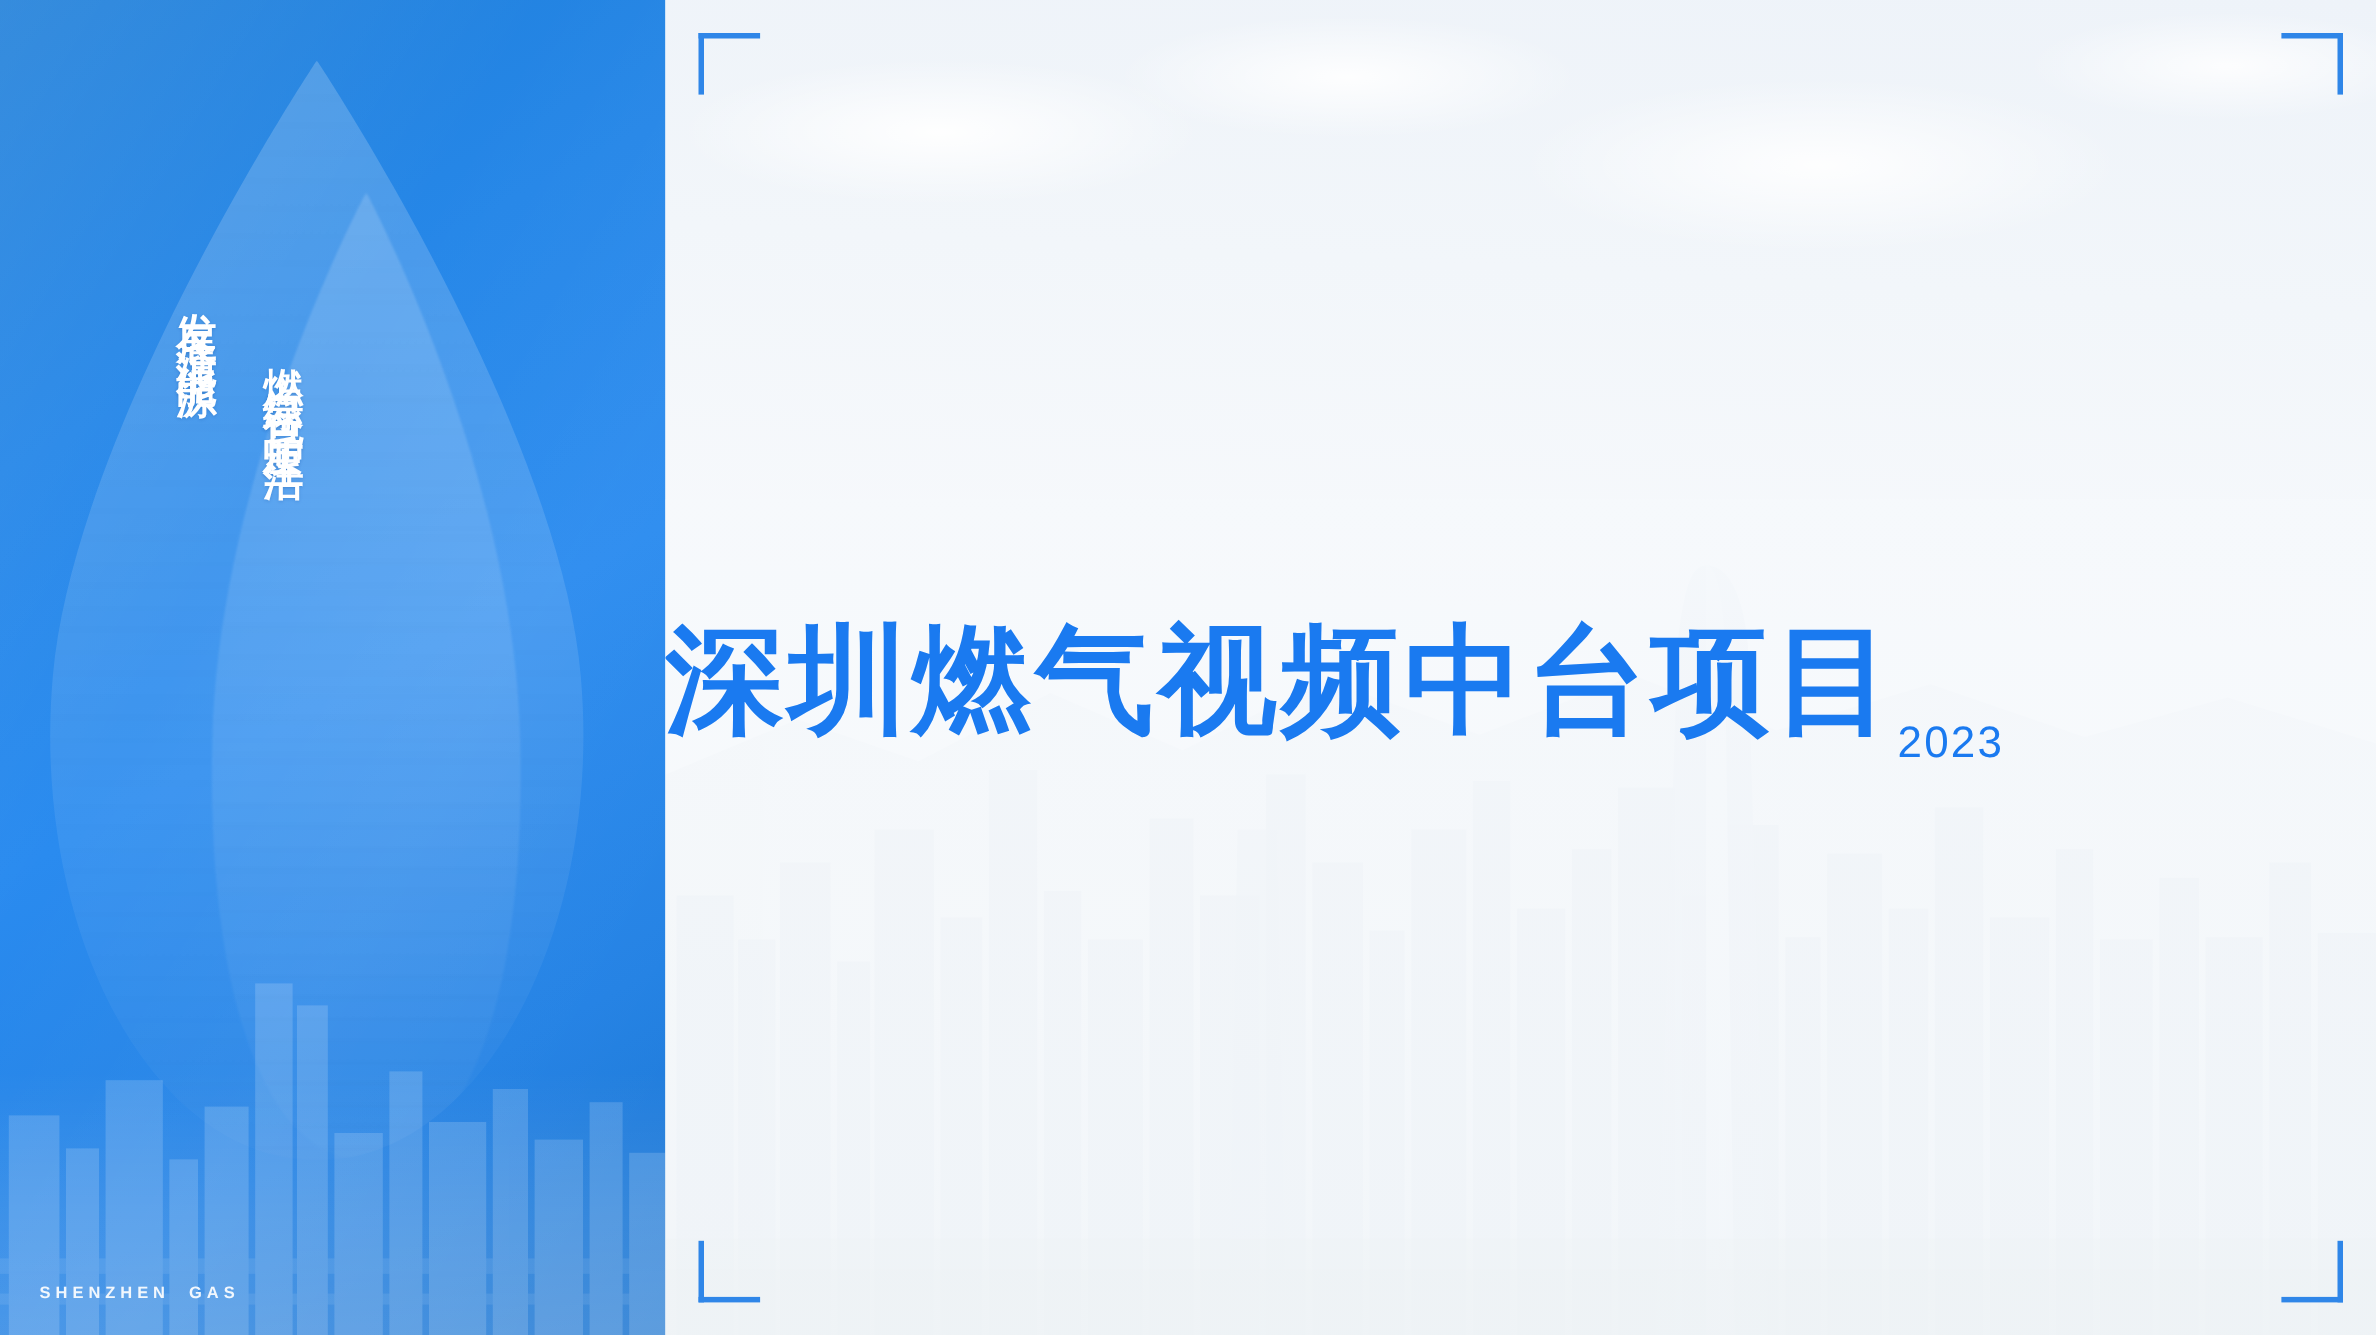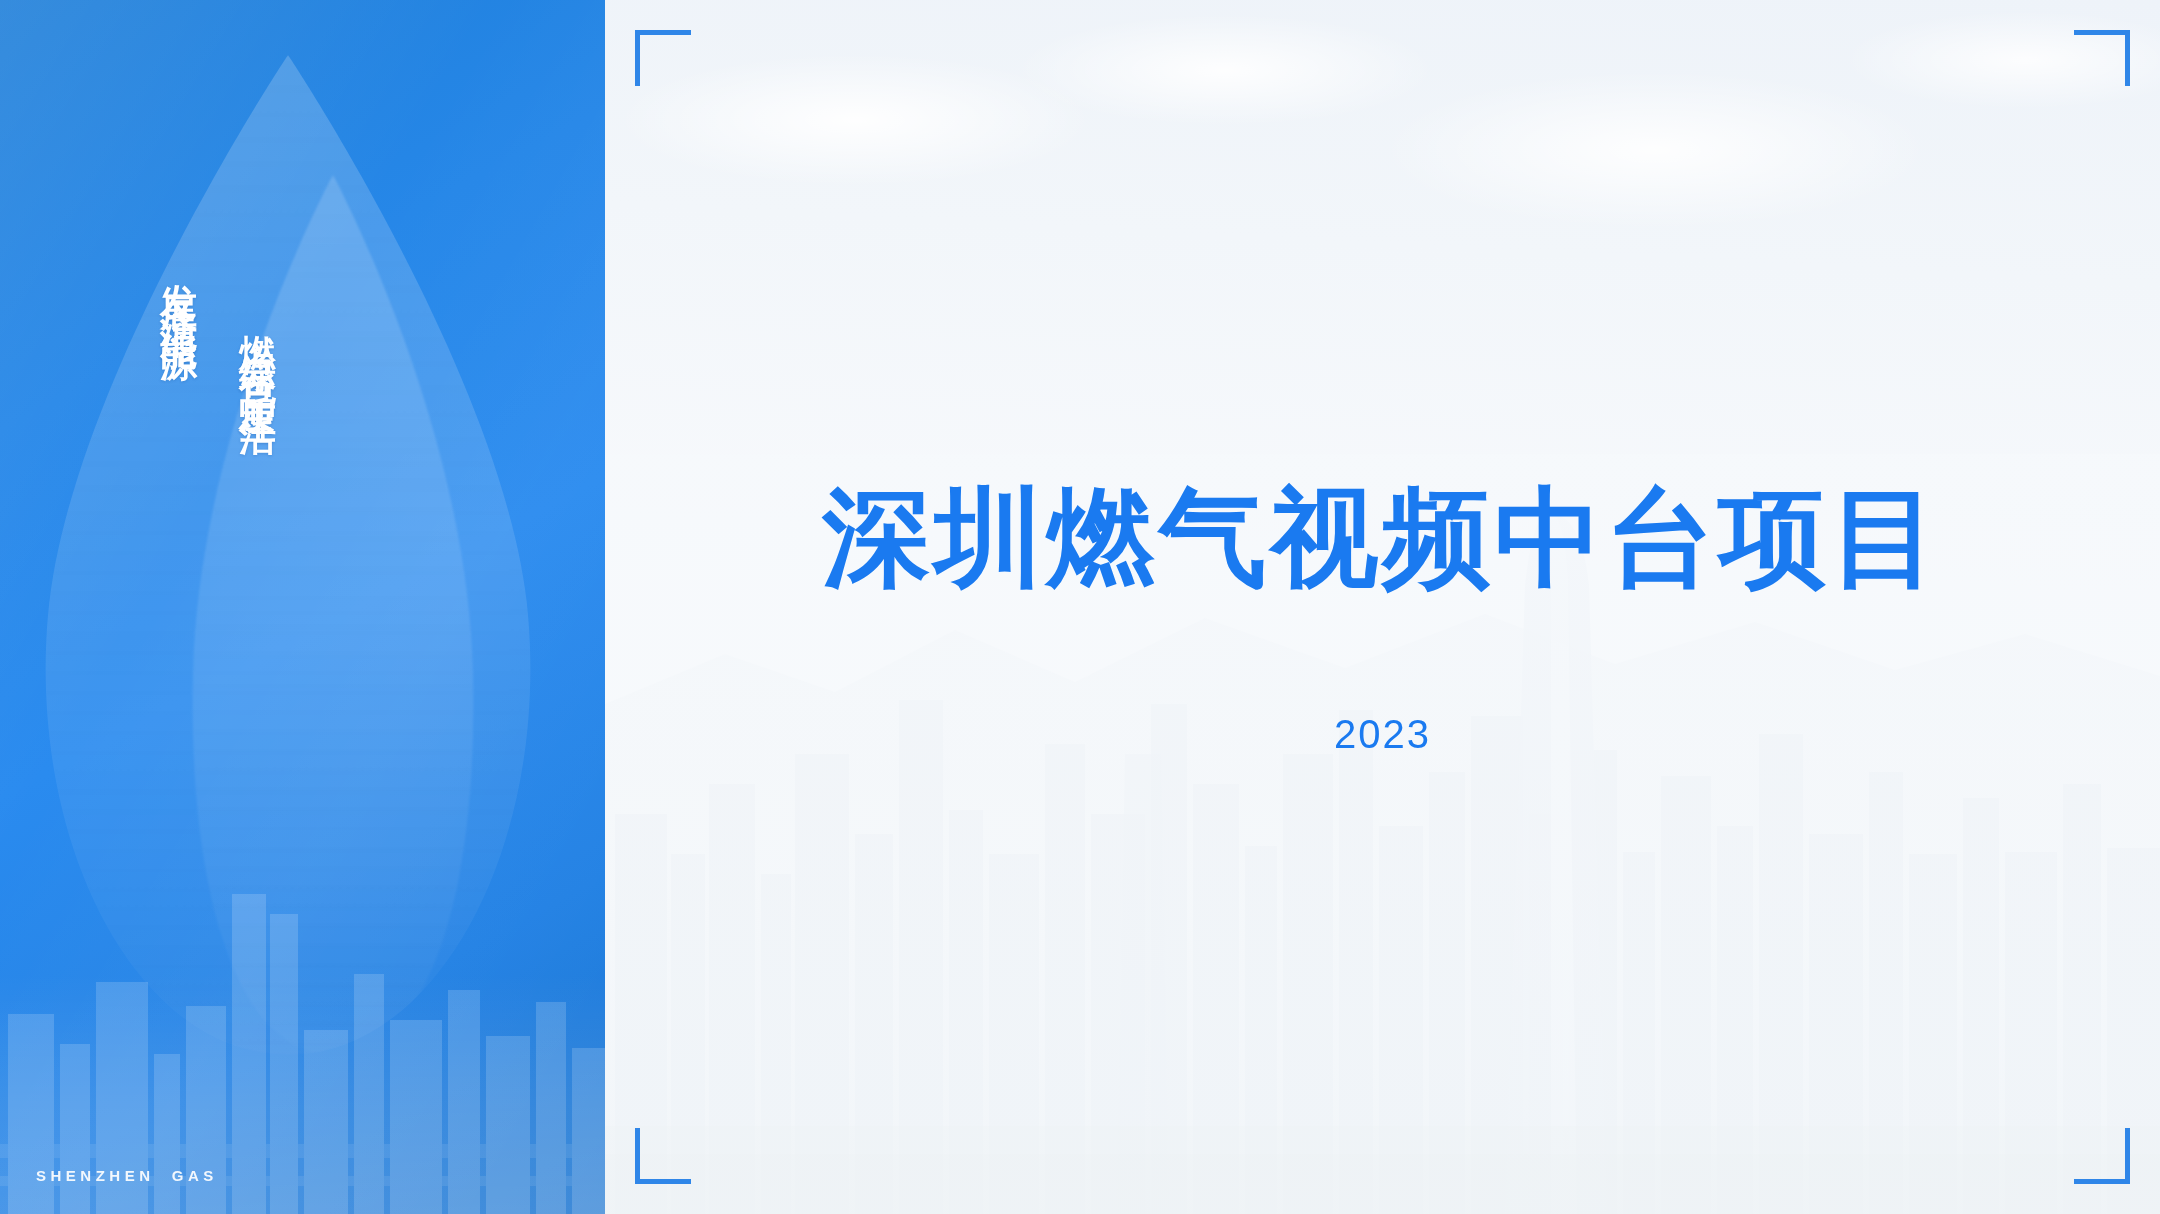--- a/index.html
+++ b/index.html
@@ -137,22 +137,22 @@
   #corner-bl .h { bottom:0; left:0; }
   #corner-bl .v { bottom:0; left:0; }
   #corner-br { right:30px; bottom:30px; }
   #corner-br .h { bottom:0; right:0; }
   #corner-br .v { bottom:0; right:0; }
 
   
   #title-block {
     position:absolute;
     left:0; right:0; top:0; bottom:0;
-    display:flex; flex-direction:column;
-    align-items:center; justify-content:center;
+    display:flex; flex-direction:row;
+    align-items:center; justify-content:flex-start;
     padding-top:22px;
   }
   #main-title {
     color:#1a7af0;
     font-size:108px;
     font-weight:700;
     letter-spacing:4px;
     line-height:1.1;
     white-space:nowrap;
     font-family:"Liberation Sans","DejaVu Sans",sans-serif;

